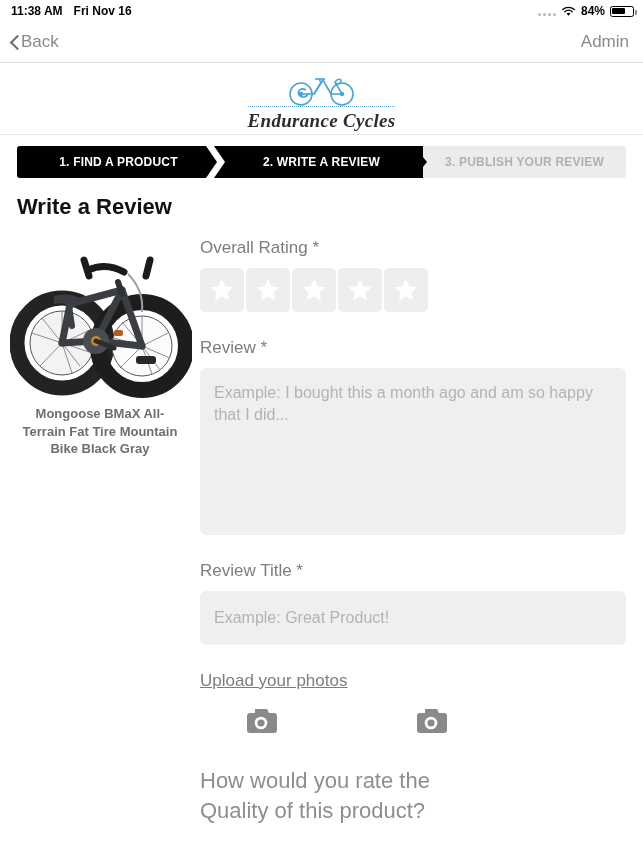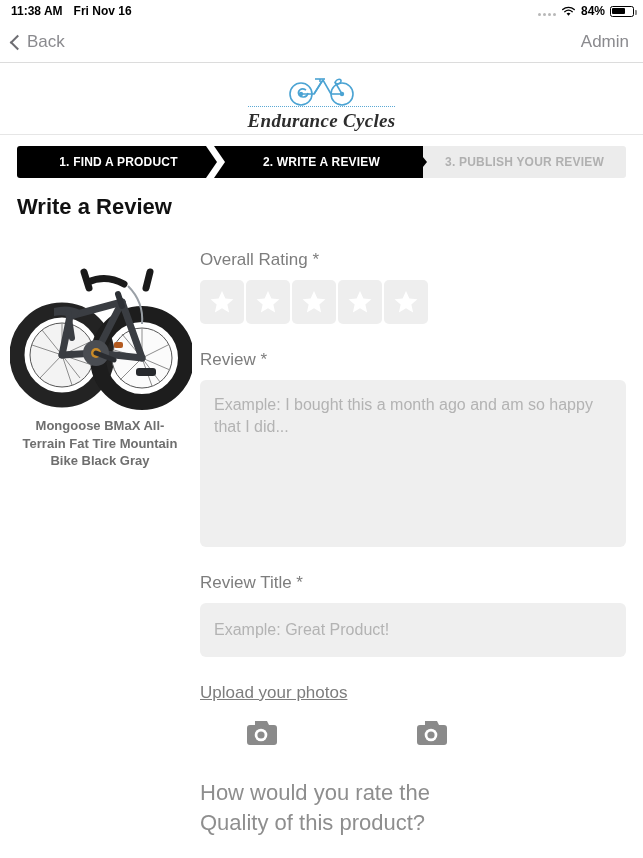--- a/index.html
+++ b/index.html
@@ -32,21 +32,21 @@
   .sb-pct { font-size:12px; font-weight:600; }
 
   
   .navbar {
     height: 41px; width: 100%;
     display: flex; align-items: center; justify-content: space-between;
     padding: 0 14px 0 10px;
     background: #fff;
     border-bottom: 1px solid #dcdcdc;
   }
-  .nav-back { display:flex; align-items:center; gap:6px; color:#8a8a8e; font-size:17px; }
+  .nav-back { display:flex; align-items:center; gap:0; color:#8a8a8e; font-size:17px; }
   .chev-left { width:11px; height:18px; position:relative; display:inline-block; }
   .chev-left::before{
     content:""; position:absolute; left:2px; top:3.5px;
     width:9px; height:9px; border-left:2.2px solid #6e6e73; border-bottom:2.2px solid #6e6e73;
     transform: rotate(45deg);
   }
   .nav-admin { color:#8a8a8e; font-size:17px; }
 
   
   .logo-area {
@@ -92,21 +92,21 @@
     width:20px; height:32px;
     pointer-events:none;
   }
   .notch.n1 { left: 189px; }
   
   .arrowpoint { position:absolute; top:0; left:392px; z-index:4; width:20px; height:32px; }
 
   
   .page-title {
     font-size: 22px; font-weight: bold; color:#111;
-    margin: 16px 0 16px 17px;
+    margin: 16px 0 4px 17px;
   }
 
   
   .content { display:flex; padding: 14px 0 0 0; }
   .col-left { width: 200px; flex: 0 0 200px; padding: 0 10px; }
   .col-right { flex:1 1 auto; padding-right: 17px; }
 
   .prod-img { width: 182px; height: 160px; margin: 0 auto; display:block; }
   .prod-name {
     margin-top: 7px;

